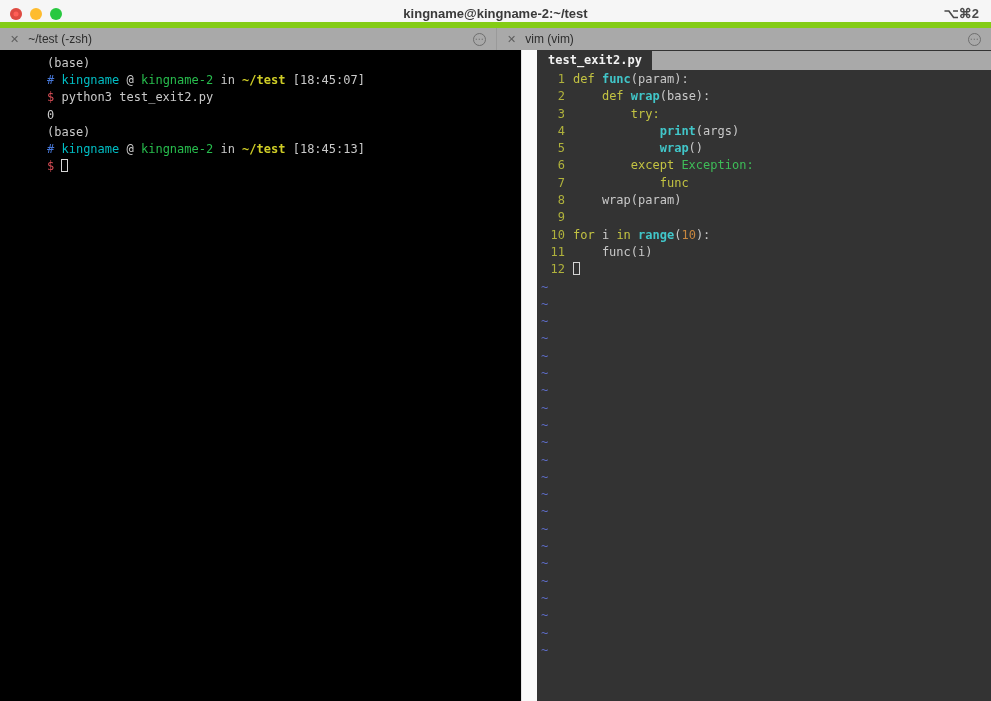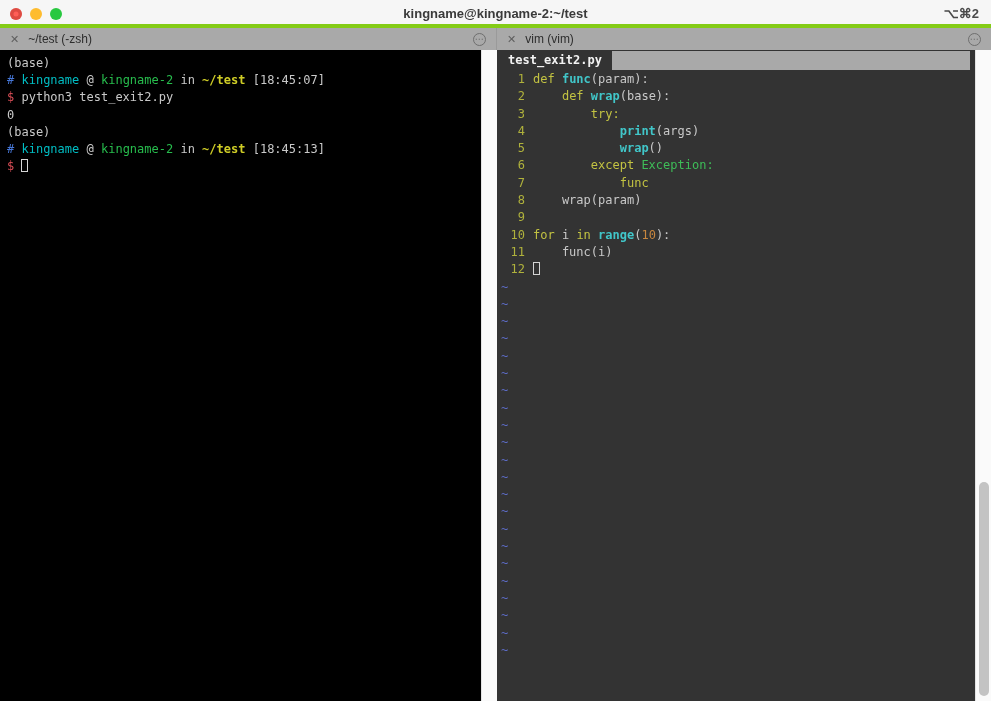--- a/index.html
+++ b/index.html
@@ -8,21 +8,21 @@
     --vim_bg:#333333; --vim_fg:#c9c9c9; --kw:#c3c342; --fn:#41c6c9; --exc:#3ebd58;
     --numlit:#c9873f; --linenr:#b0b23c; --tilde:#5c6bc4;
     --scrollbar_track:#fafafa; --scrollbar_thumb:#c3c3c3;
     --status_text:#1e1e1e; --tab_text:#2e2e2e; --title_text:#3a3a3a;
   }
   *{margin:0;padding:0;box-sizing:border-box;}
   body{width:991px;height:701px;overflow:hidden;font-family:"Liberation Sans",sans-serif;background:#000;}
   .window{width:991px;height:701px;display:flex;flex-direction:column;position:relative;}
 
   
-  .titlebar{height:28px;background:var(--title_bg);position:relative;flex:0 0 28px;border-bottom:4px solid #84cc16;}
+  .titlebar{height:28px;background:var(--title_bg);position:relative;flex:0 0 28px;border-bottom:6px solid #84cc16;}
   .traffic{position:absolute;left:10px;top:8px;display:flex;gap:8px;}
   .light{width:12px;height:12px;border-radius:50%;}
   .light.red{background:#ff5f57;box-shadow:inset 0 0 0 3.5px rgba(160,40,30,.35);}
   .light.yellow{background:#febc2e;}
   .light.green{background:#28c840;}
   .title{position:absolute;left:0;right:0;top:0;height:28px;line-height:28px;text-align:center;
          font-size:13px;font-weight:bold;color:var(--title_text);}
   .shortcut{position:absolute;right:12px;top:0;height:28px;line-height:28px;font-size:13px;font-weight:bold;color:#4a4a4a;}
 
   
@@ -31,21 +31,21 @@
   .tab.left{flex:0 0 497px;border-right:1px solid #9a9a9a;}
   .tab.right{flex:1;}
   .close-x{font-size:11px;color:#5e5e5e;line-height:1;cursor:default;}
   .tab-label{font-size:12px;color:var(--tab_text);white-space:pre;}
   .tab-spacer{flex:1;}
   .more-circle{width:13px;height:13px;border:1.3px solid #6e6e6e;border-radius:50%;color:#5e5e5e;
                display:flex;align-items:center;justify-content:center;font-size:9px;line-height:1;letter-spacing:.5px;}
 
   
   .main{flex:1;display:flex;min-height:0;}
-  .term-pane{flex:0 0 481px;background:var(--term_bg);overflow:hidden;}
+  .term-pane{flex:0 0 481px;background:var(--term_bg);overflow:hidden;margin-left:40px;}
   .term-content{padding:5px 0 0 7px;font-family:"DejaVu Sans Mono",monospace;font-size:12px;color:var(--term_fg);}
   .tline{line-height:17.2px;height:17.2px;white-space:pre;}
   .scrollcol{flex:0 0 16px;background:var(--scrollbar_track);position:relative;border-left:1px solid #e3e3e3;}
   .scroll-thumb{position:absolute;left:3px;width:10px;border-radius:5px;background:var(--scrollbar_thumb);}
 
   .vim-pane{flex:0 0 478px;background:var(--vim_bg);display:flex;flex-direction:column;min-height:0;}
   .vim-tabline{height:20px;flex:0 0 20px;display:flex;align-items:stretch;background:var(--vim_bg);padding:1px 5px 0 0;text-align:right;}
   .vim-tab{padding:0 10px 0 11px;color:#f2f2f2;font-weight:bold;font-family:"DejaVu Sans Mono",monospace;
            font-size:12px;line-height:19px;white-space:pre;}
   .vim-tabfill{flex:1;background:var(--bar_gray);}

